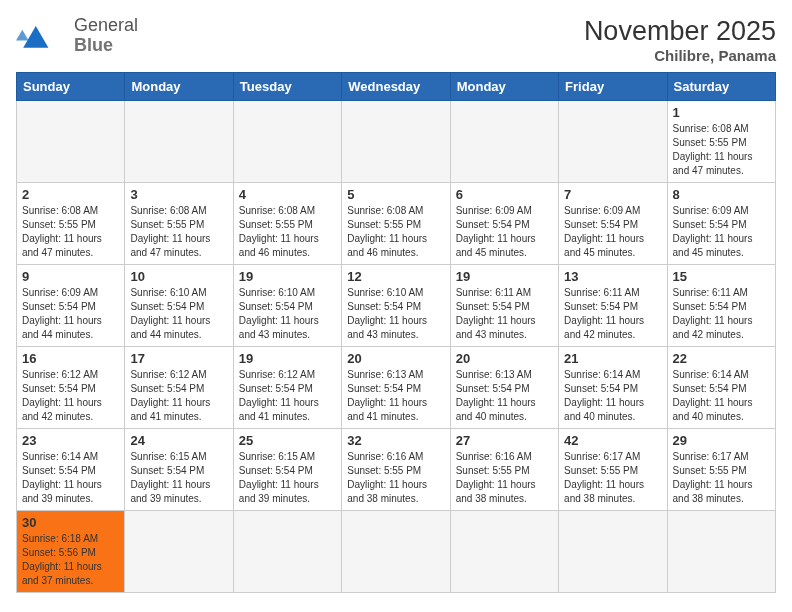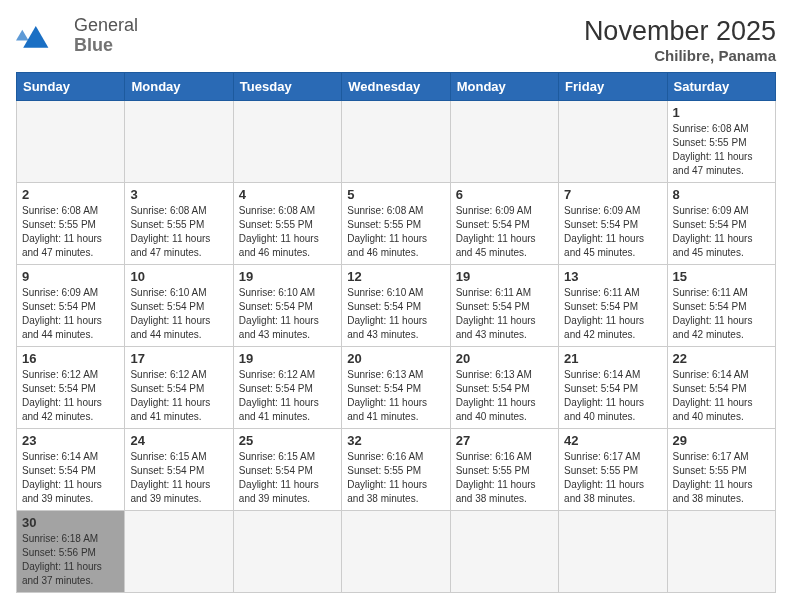--- a/index.html
+++ b/index.html
@@ -77,21 +77,21 @@
     }
     .day-info {
       font-size: 10px;
       color: #333;
       line-height: 1.4;
     }
     .last-row td {
       background: #f5f5f5;
     }
     .last-row td.has-data {
-      background: #a3a3a3;
+      background: #f97316;
     }
   </style>
 </head>
 <body>
 
 <div class="header-section">
   <div class="logo">
     <svg class="logo-icon" viewBox="0 0 40 30" xmlns="http://www.w3.org/2000/svg">
       <polygon points="8,28 22,4 36,28" fill="#1a6fc4"></polygon>
       <polygon points="0,20 14,20 7,8" fill="#1a6fc4" opacity="0.7"></polygon>

